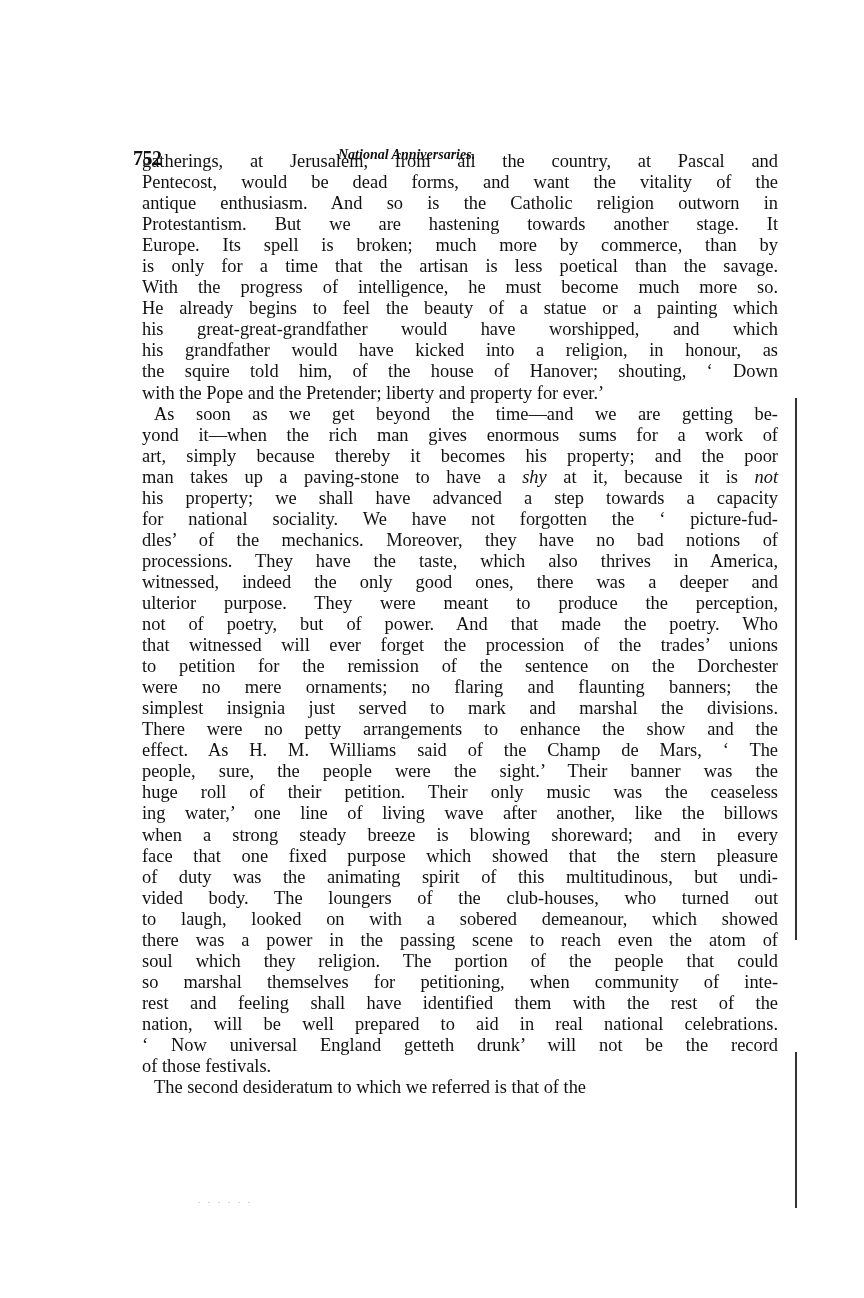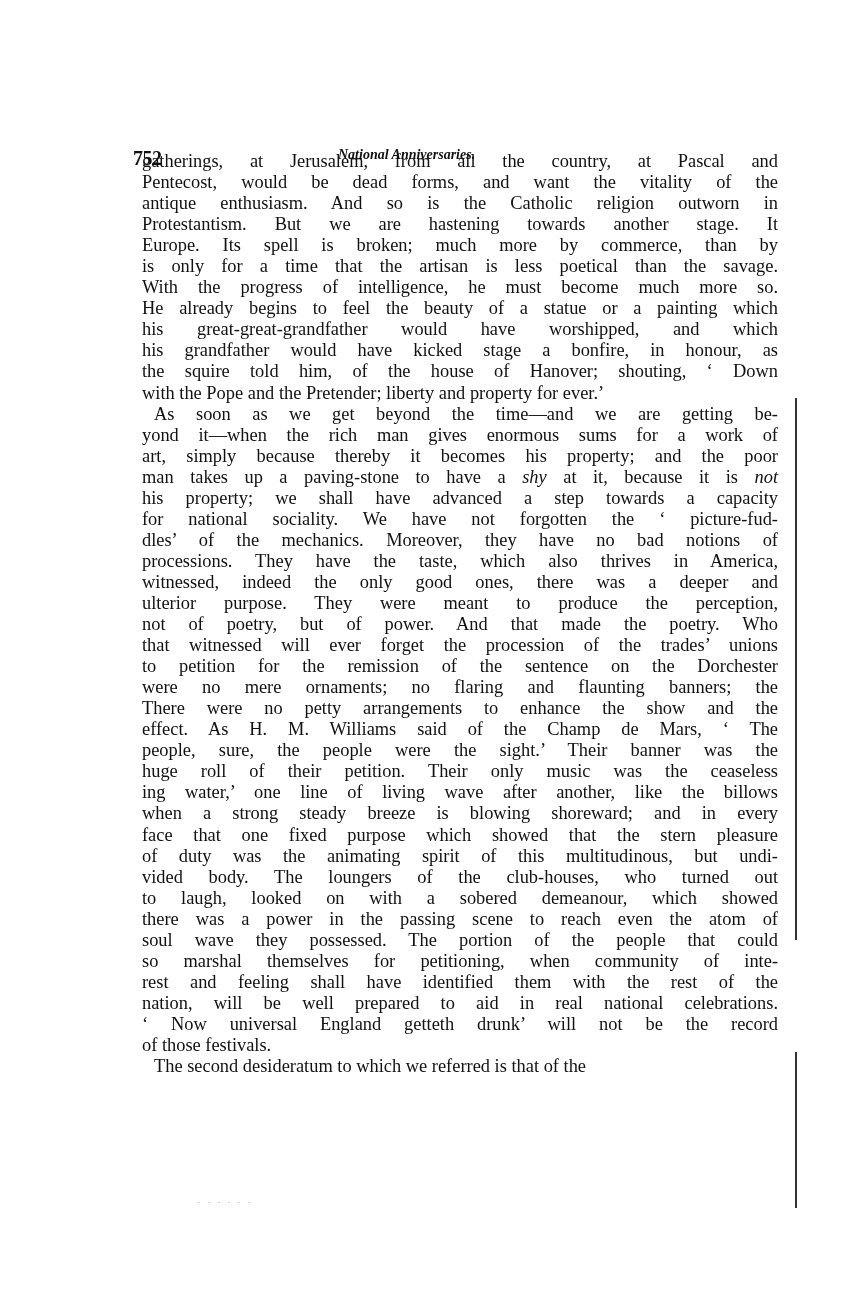--- a/index.html
+++ b/index.html
@@ -96,51 +96,52 @@
       <div>
         <div class="line">gatherings, at Jerusalem, from all the country, at Pascal and</div>
         <div class="line">Pentecost, would be dead forms, and want the vitality of the</div>
         <div class="line">antique enthusiasm. And so is the Catholic religion outworn in</div>
         <div class="line">Protestantism. But we are hastening towards another stage. It</div>
         <div class="line">Europe. Its spell is broken; much more by commerce, than by</div>
         <div class="line">is only for a time that the artisan is less poetical than the savage.</div>
         <div class="line">With the progress of intelligence, he must become much more so.</div>
         <div class="line">He already begins to feel the beauty of a statue or a painting which</div>
         <div class="line">his great-great-grandfather would have worshipped, and which</div>
-        <div class="line">his grandfather would have kicked stage a bonfire, in honour, as</div>
+        <div class="line">his grandfather would have kicked into a religion, in honour, as</div>
         <div class="line">the squire told him, of the house of Hanover; shouting, ‘ Down</div>
         <div class="line last">with the Pope and the Pretender; liberty and property for ever.’</div>
       </div>
       <div>
         <div class="line indent">As soon as we get beyond the time—and we are getting be-</div>
         <div class="line">yond it—when the rich man gives enormous sums for a work of</div>
         <div class="line">art, simply because thereby it becomes his property; and the poor</div>
         <div class="line">man takes up a paving-stone to have a <i>shy</i> at it, because it is <i>not</i></div>
         <div class="line">his property; we shall have advanced a step towards a capacity</div>
         <div class="line">for national sociality. We have not forgotten the ‘ picture-fud-</div>
         <div class="line">dles’ of the mechanics. Moreover, they have no bad notions of</div>
         <div class="line">processions. They have the taste, which also thrives in America,</div>
         <div class="line">witnessed, indeed the only good ones, there was a deeper and</div>
         <div class="line">ulterior purpose. They were meant to produce the perception,</div>
         <div class="line">not of poetry, but of power. And that made the poetry. Who</div>
         <div class="line">that witnessed will ever forget the procession of the trades’ unions</div>
         <div class="line">to petition for the remission of the sentence on the Dorchester</div>
         <div class="line">were no mere ornaments; no flaring and flaunting banners; the</div>
+        <div class="line">simplest insignia just served to mark and marshal the divisions.</div>
         <div class="line">There were no petty arrangements to enhance the show and the</div>
         <div class="line">effect. As H. M. Williams said of the Champ de Mars, ‘ The</div>
         <div class="line">people, sure, the people were the sight.’ Their banner was the</div>
         <div class="line">huge roll of their petition. Their only music was the ceaseless</div>
         <div class="line">ing water,’ one line of living wave after another, like the billows</div>
         <div class="line">when a strong steady breeze is blowing shoreward; and in every</div>
         <div class="line">face that one fixed purpose which showed that the stern pleasure</div>
         <div class="line">of duty was the animating spirit of this multitudinous, but undi-</div>
         <div class="line">vided body. The loungers of the club-houses, who turned out</div>
         <div class="line">to laugh, looked on with a sobered demeanour, which showed</div>
         <div class="line">there was a power in the passing scene to reach even the atom of</div>
-        <div class="line">soul wave they possessed. The portion of the people that could</div>
+        <div class="line">soul which they religion. The portion of the people that could</div>
         <div class="line">so marshal themselves for petitioning, when community of inte-</div>
         <div class="line">rest and feeling shall have identified them with the rest of the</div>
         <div class="line">nation, will be well prepared to aid in real national celebrations.</div>
         <div class="line">‘ Now universal England getteth drunk’ will not be the record</div>
         <div class="line last">of those festivals.</div>
       </div>
       <div>
         <div class="line indent last">The second desideratum to which we referred is that of the</div>
       </div>
     </div>

